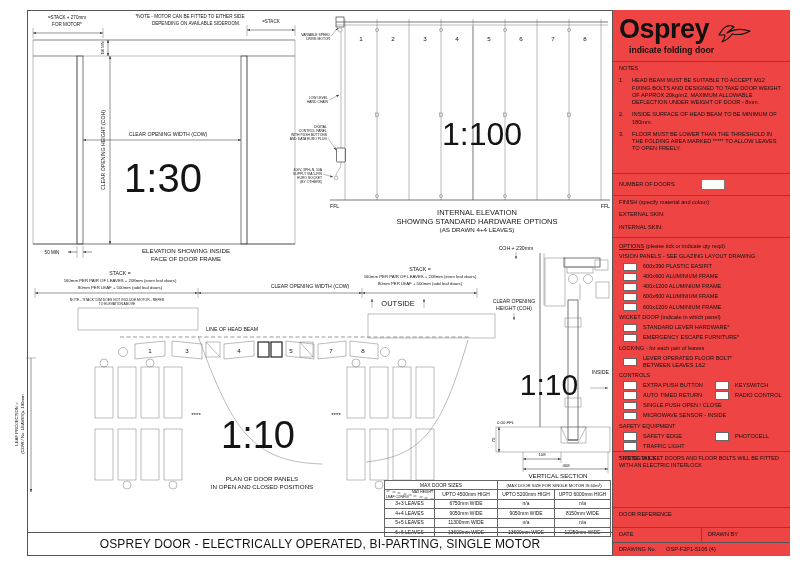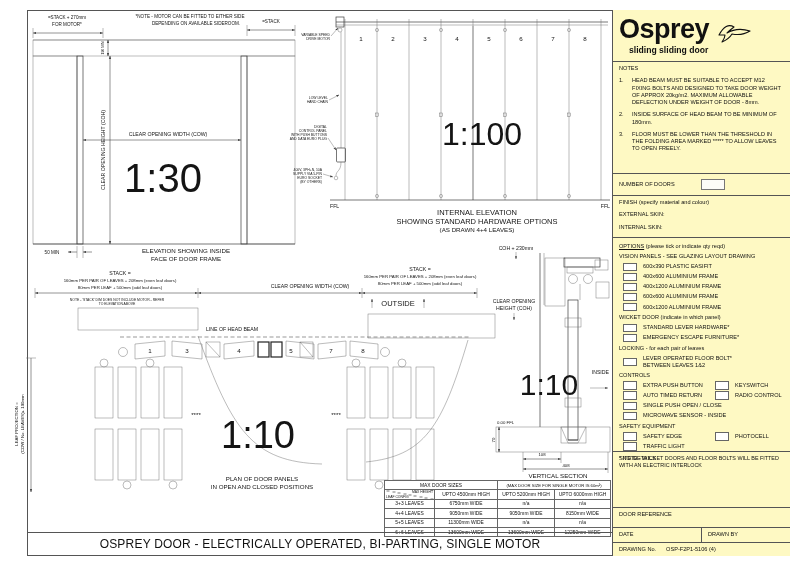--- a/index.html
+++ b/index.html
@@ -11,21 +11,21 @@
   svg.draw{position:absolute;left:0;top:0;}
   svg text{font-family:"Liberation Sans", sans-serif;fill:#141414;}
   .t3{font-size:3.4px}.t4{font-size:4.3px}.t45{font-size:4.6px}.t5{font-size:5.2px}
   .t6{font-size:6.2px}.t7{font-size:7.5px}
   .big40{font-size:40px}.big32{font-size:32px}.big38{font-size:38px}.big30{font-size:30px}
   .ln{stroke:#3c3c3c;stroke-width:0.7;fill:none}
   .lnthin{stroke:#6a6a6a;stroke-width:0.45;fill:none}
   .dim{stroke:#3c3c3c;stroke-width:0.55;fill:none}
   .dash{stroke:#555;stroke-width:0.6;fill:none;stroke-dasharray:4 2.5}
   
-  .panel{position:absolute;left:613px;top:10px;width:177px;height:546px;background:#fef9c3;font-size:5.6px;line-height:1.3;}
+  .panel{position:absolute;left:613px;top:10px;width:177px;height:546px;background:#ef4444;font-size:5.6px;line-height:1.3;}
   .sec{box-sizing:border-box;border-bottom:0.9px solid #555;padding:3px 6px;position:relative;}
   .logo-sec{height:52px;padding-top:6px;}
   .logo-row{display:flex;align-items:flex-start;}
   .logo-text{font-size:27px;font-weight:bold;letter-spacing:-0.5px;line-height:1;}
   .bird{width:36px;height:26px;margin-left:8px;margin-top:2px;}
   .tagline{font-size:8.6px;font-weight:bold;margin-left:10px;margin-top:1px;}
   .notes-sec{height:112px;}
   .sec-title{margin-bottom:5px;}
   .note-row{display:flex;margin-bottom:5px;}
   .note-num{width:13px;flex:none;}
@@ -416,21 +416,21 @@
 
   <div class="panel">
 
     <div class="sec logo-sec">
       <div class="logo-row">
         <span class="logo-text">Osprey</span>
         <svg class="bird" viewBox="0 0 36 26">
           <path d="M2,17 Q9,4 17,9 Q13,12 10,15 Q20,9 33,13 Q25,18 15,16 Q12,21 5,24 Q8,20 8,17 Z" fill="none" stroke="#111" stroke-width="1.1" stroke-linejoin="round"></path>
         </svg>
       </div>
-      <div class="tagline">sliding sliding door</div>
+      <div class="tagline">indicate folding door</div>
     </div>
 
     <div class="sec notes-sec">
       <div class="sec-title">NOTES</div>
       <div class="note-row">
         <span class="note-num">1.</span>
         <span class="note-text">HEAD BEAM MUST BE SUITABLE TO ACCEPT M12 FIXING BOLTS AND DESIGNED TO TAKE DOOR WEIGHT OF APPROX 20kg/m2. MAXIMUM ALLOWABLE DEFLECTION UNDER WEIGHT OF DOOR - 8mm.</span>
       </div>
       <div class="note-row">
         <span class="note-num">2.</span>

